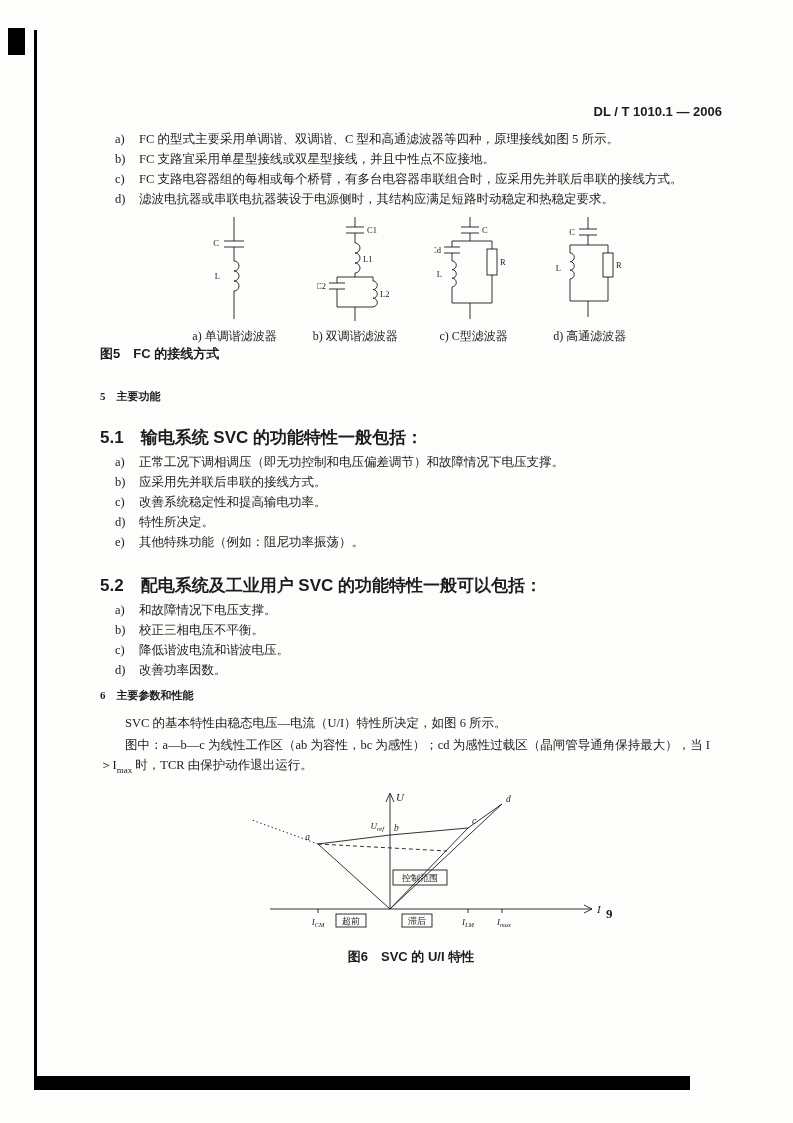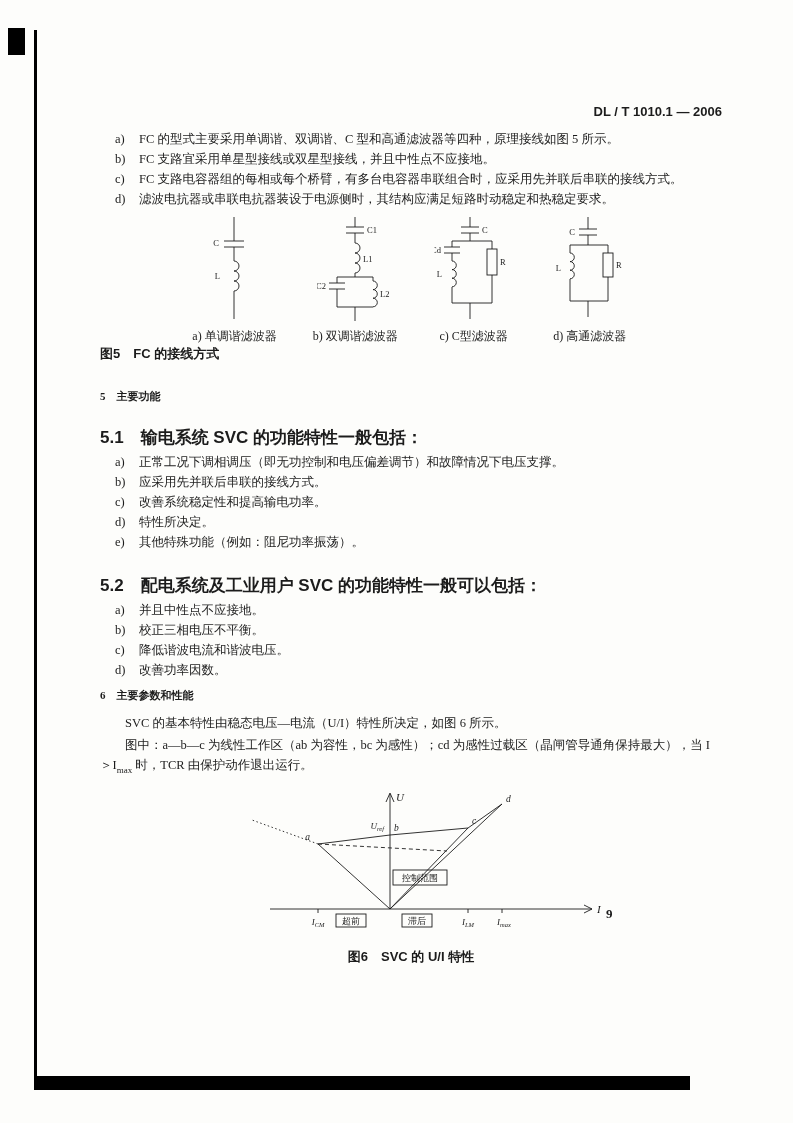--- a/index.html
+++ b/index.html
@@ -261,21 +261,21 @@
         </div>
         <div class="li">
           <span class="tag">e)</span>
           <span class="txt">其他特殊功能（例如：阻尼功率振荡）。</span>
         </div>
       </div>
       <div class="h3">5.2　配电系统及工业用户 SVC 的功能特性一般可以包括：</div>
       <div>
         <div class="li">
           <span class="tag">a)</span>
-          <span class="txt">并且中性点不应接地。</span>
+          <span class="txt">和故障情况下电压支撑。</span>
         </div>
         <div class="li">
           <span class="tag">b)</span>
           <span class="txt">校正三相电压不平衡。</span>
         </div>
         <div class="li">
           <span class="tag">c)</span>
           <span class="txt">降低谐波电流和谐波电压。</span>
         </div>
         <div class="li">

